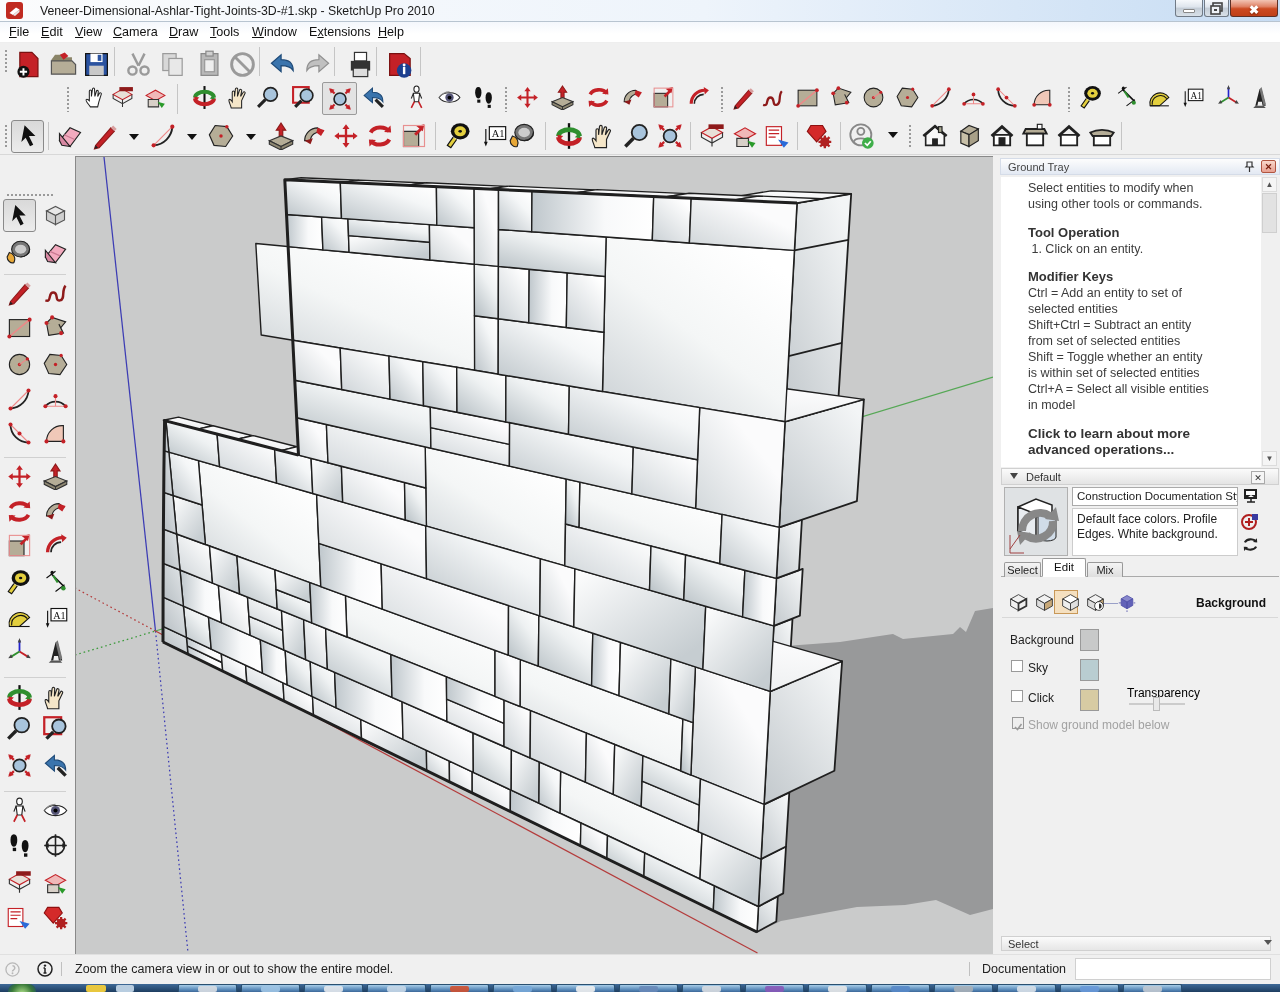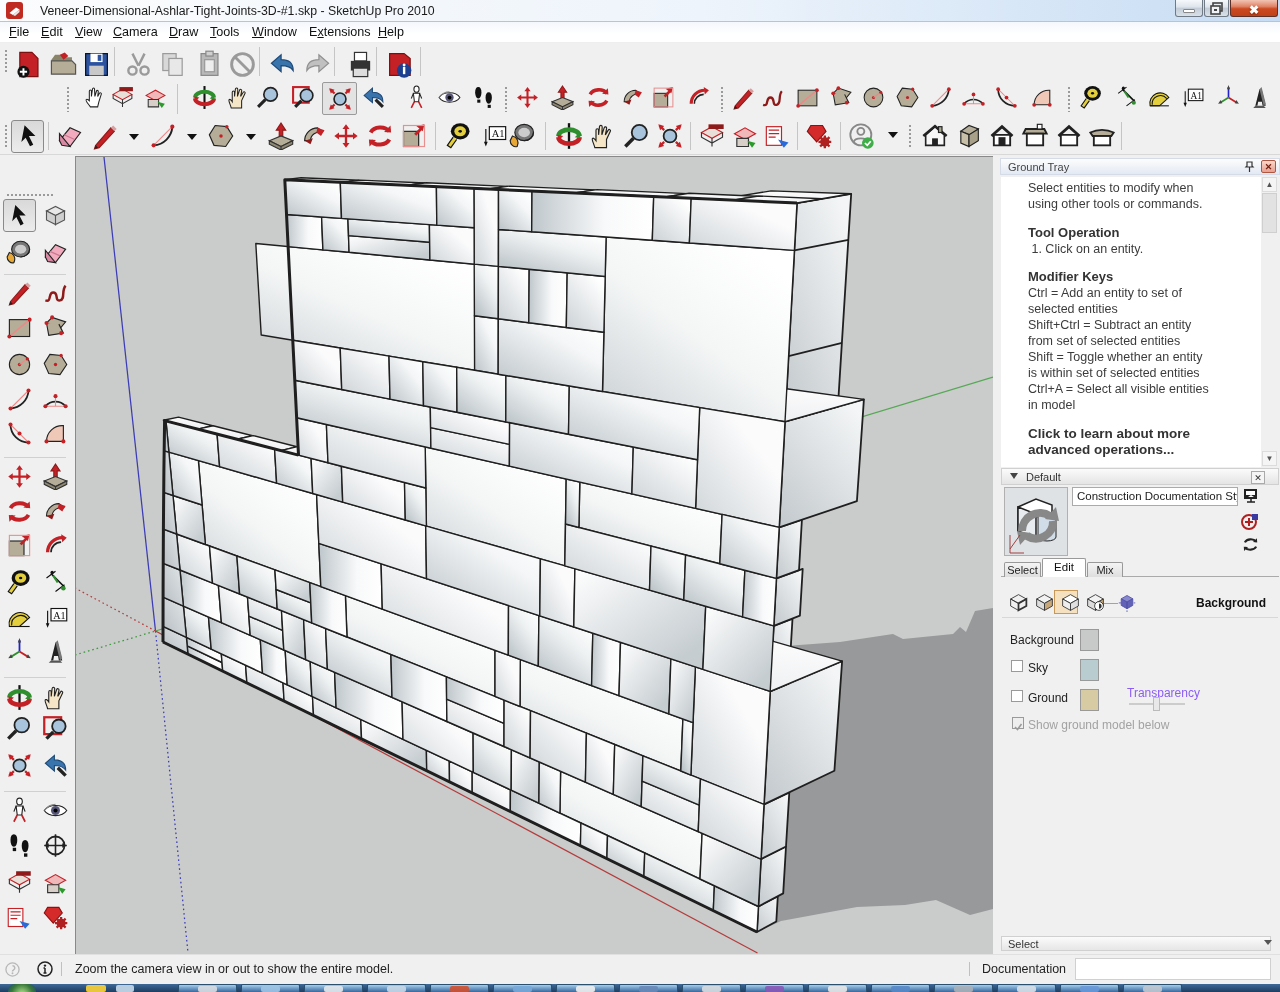--- a/index.html
+++ b/index.html
@@ -939,20 +939,21 @@
 <path d="M12 18l18 7v24l-18-7z" fill="#e8ecf0" stroke="#222" stroke-width="1.5"></path>
 <ellipse cx="41" cy="28" rx="9" ry="4" fill="#b8cce0" stroke="#222"></ellipse>
 <path d="M32 28v20a9 4 0 0 0 18 0V28" fill="#d0dce8" stroke="#222"></path>
 <path d="M16 42a18 18 0 0 1 28-15" fill="none" stroke="#888" stroke-width="8"></path>
 <path d="M50 18l3 14-14-2z" fill="#888"></path>
 <path d="M47 32a17 17 0 0 1-26 15" fill="none" stroke="#888" stroke-width="8"></path>
 <path d="M14 56l-3-14 14 2z" fill="#888"></path>
 <path d="M4 60l10-14M4 46v18h14" stroke="#a04040" fill="none"></path>
 </svg>
 <div class="abs" style="left:72px;top:331px;width:166px;height:19px;background:#fff;border:1px solid #aaa;font-size:11.5px;color:#222;padding:2px 0 0 4px;white-space:nowrap;overflow:hidden">Construction Documentation Sty</div>
+<div class="abs" style="left:72px;top:352px;width:166px;height:48px;background:#fff;border:1px solid #ccc;font-size:12px;color:#222;padding:3px 0 0 4px;line-height:15px">Default face colors. Profile<br>Edges. White background.</div>
 <svg class="abs" style="left:243px;top:332px" width="16" height="16" viewBox="0 0 16 16">
       <rect x="1" y="1" width="13" height="10" fill="#222"></rect>
       <rect x="3" y="3" width="9" height="4" fill="#fff"></rect>
       <path d="M4 14h8M8 11v3" stroke="#222" stroke-width="1.5"></path>
       <path d="M5 9l3-2 3 2z" fill="#fff"></path>
     </svg>
 <svg class="abs" style="left:241px;top:356px" width="18" height="18" viewBox="0 0 18 18">
       <circle cx="8" cy="10" r="7" fill="none" stroke="#b02020" stroke-width="2"></circle>
       <path d="M8 6v8M4 10h8" stroke="#b02020" stroke-width="2"></path>
       <rect x="11" y="2" width="6" height="6" fill="#3a3aa0"></rect>
@@ -998,23 +999,23 @@
       <path d="M2 12h3M12 21v2M20 12h2" stroke="#5050a8"></path>
     </svg>
 <div class="abs" style="left:196px;top:440px;width:80px;font-size:12px;font-weight:bold;color:#111">Background</div>
 <div class="abs" style="left:2px;top:461px;width:276px;height:1px;background:#d8d8d8"></div>
 <div class="abs" style="left:10px;top:477px;font-size:12px;color:#222">Background</div>
 <div class="swatch" style="left:80px;top:473px;background:#c8c9c9"></div>
 <div class="chk" style="left:11px;top:504px"></div>
 <div class="abs" style="left:28px;top:505px;font-size:12px;color:#222">Sky</div>
 <div class="swatch" style="left:80px;top:503px;background:#b9cdd1"></div>
 <div class="chk" style="left:11px;top:534px"></div>
-<div class="abs" style="left:28px;top:535px;font-size:12px;color:#222">Ground</div>
+<div class="abs" style="left:28px;top:535px;font-size:12px;color:#222">Click</div>
 <div class="swatch" style="left:80px;top:533px;background:#d7cba3"></div>
-<div class="abs" style="left:127px;top:530px;font-size:12px;color:#8b5cf6">Transparency</div>
+<div class="abs" style="left:127px;top:530px;font-size:12px;color:#000000">Transparency</div>
 <div class="abs" style="left:129px;top:547px;width:56px;height:2px;background:#ddd;border:1px solid #ccc"></div>
 <div class="abs" style="left:153px;top:541px;width:7px;height:14px;background:#e8e8e8;border:1px solid #bbb"></div>
 <div class="chk" style="left:12px;top:561px;background:#eee"><svg width="10" height="10" viewBox="0 0 10 10">
         <path d="M2 5l2.5 2.5L8.5 2" stroke="#999" stroke-width="1.5" fill="none"></path>
       </svg></div>
 <div class="abs" style="left:28px;top:562px;font-size:12px;color:#a2a2a2">Show ground model below</div>
 <div class="abs" style="left:1px;top:780px;width:270px;height:15px;background:linear-gradient(#fbfbfb,#e6e6e6);border:1px solid #d0d0d0;font-size:11px;color:#333;padding:1px 0 0 6px">Select</div>
 <div class="abs" style="left:264px;top:784px;width:0;height:0;border-left:4px solid transparent;border-right:4px solid transparent;border-top:5px solid #555"></div>
 </div>
 <div class="abs" id="statusbar">

